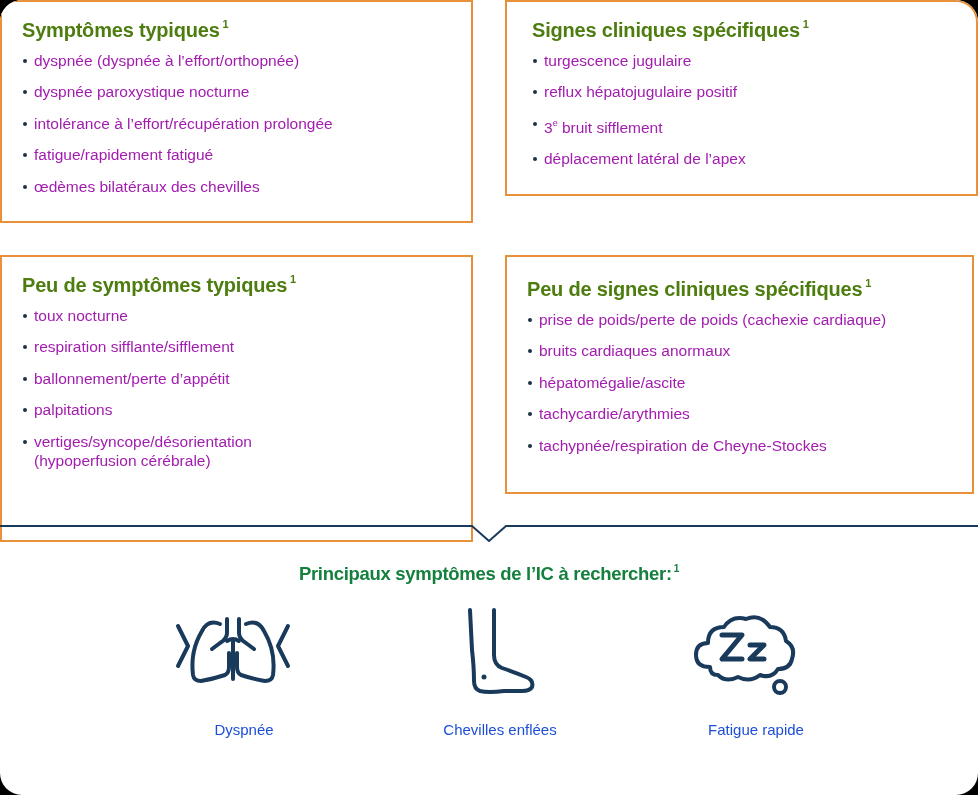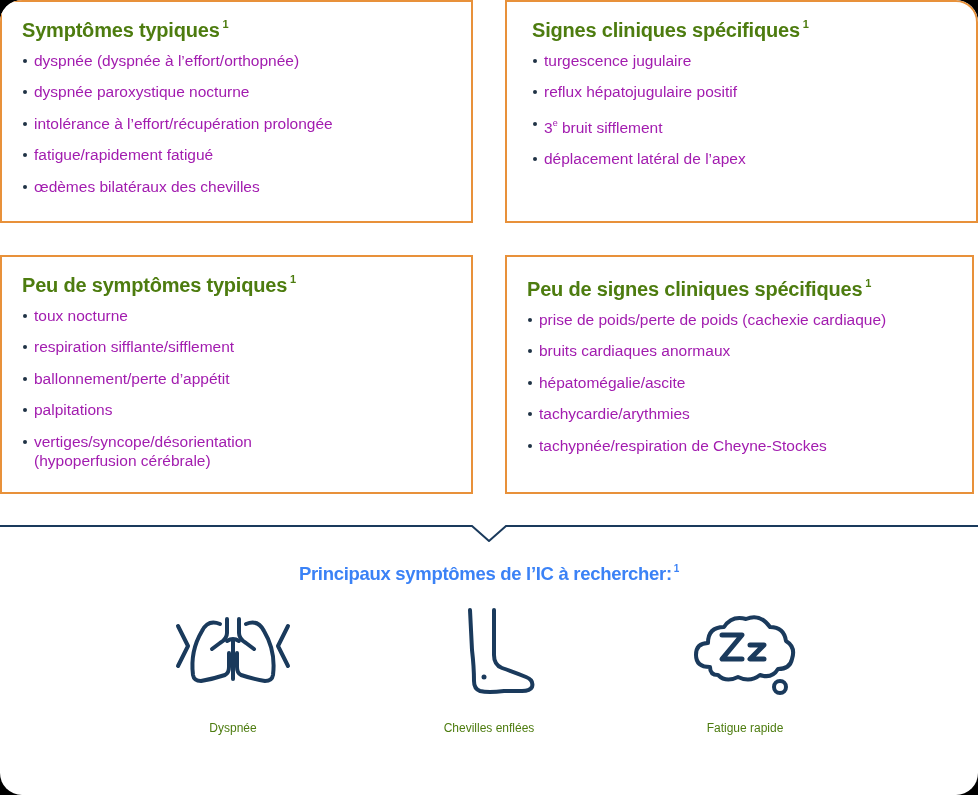--- a/index.html
+++ b/index.html
@@ -48,46 +48,46 @@
       content: "";
       position: absolute;
       left: 1px; top: 8px;
       width: 4px; height: 4px;
       border-radius: 50%;
       background: #1f3245;
     }
     .card li sup { font-size: 9px; vertical-align: 7px; }
 
     #card1 { left: 0px; top: 0px; width: 473px; height: 223px; padding: 16px 0 0 20px; border-top-left-radius: 14px; }
-    #card2 { left: 505px; top: 0px; width: 473px; height: 223px; padding: 16px 0 16px 25px; border-top-right-radius: 22px; }
-    #card3 { left: 0px; top: 255px; width: 473px; height: 239px; padding: 16px 6px 0 20px; }
+    #card2 { left: 505px; top: 0px; width: 473px; height: 196px; padding: 16px 0 16px 25px; border-top-right-radius: 22px; }
+    #card3 { left: 0px; top: 255px; width: 473px; height: 287px; padding: 16px 6px 0 20px; }
     #card4 { left: 505px; top: 255px; width: 469px; height: 239px; padding: 20px 0 0 20px; }
 
     .divider {
       position: absolute; left: 0; top: 522px; width: 978px; height: 20px;
     }
     .section-title {
       position: absolute; left: 0; top: 563px; width: 978px;
       text-align: center;
-      color: #3b82f6;
+      color: #15803d;
       font-weight: bold;
       font-size: 18.5px;
       letter-spacing: -0.3px;
     }
     .section-title sup { font-size: 10px; vertical-align: 8px; margin-left: 2px; }
 
     .symptom {
       position: absolute; top: 605px; width: 200px; text-align: center;
     }
     .symptom .icon { display: block; margin: 0 auto; }
     .symptom .label {
-      position: absolute; left: 0; top: 116px; width: 200px;
+      position: absolute; left: 11px; top: 116px; width: 200px;
       text-align: center;
-      color: #4d7c0f;
-      font-size: 12px;
+      color: #1d4ed8;
+      font-size: 15px;
     }
     #sym1 { left: 133px; }
     #sym2 { left: 389px; }
     #sym3 { left: 645px; }
   </style>
 </head>
 <body>
 
 <div class="page">
 

